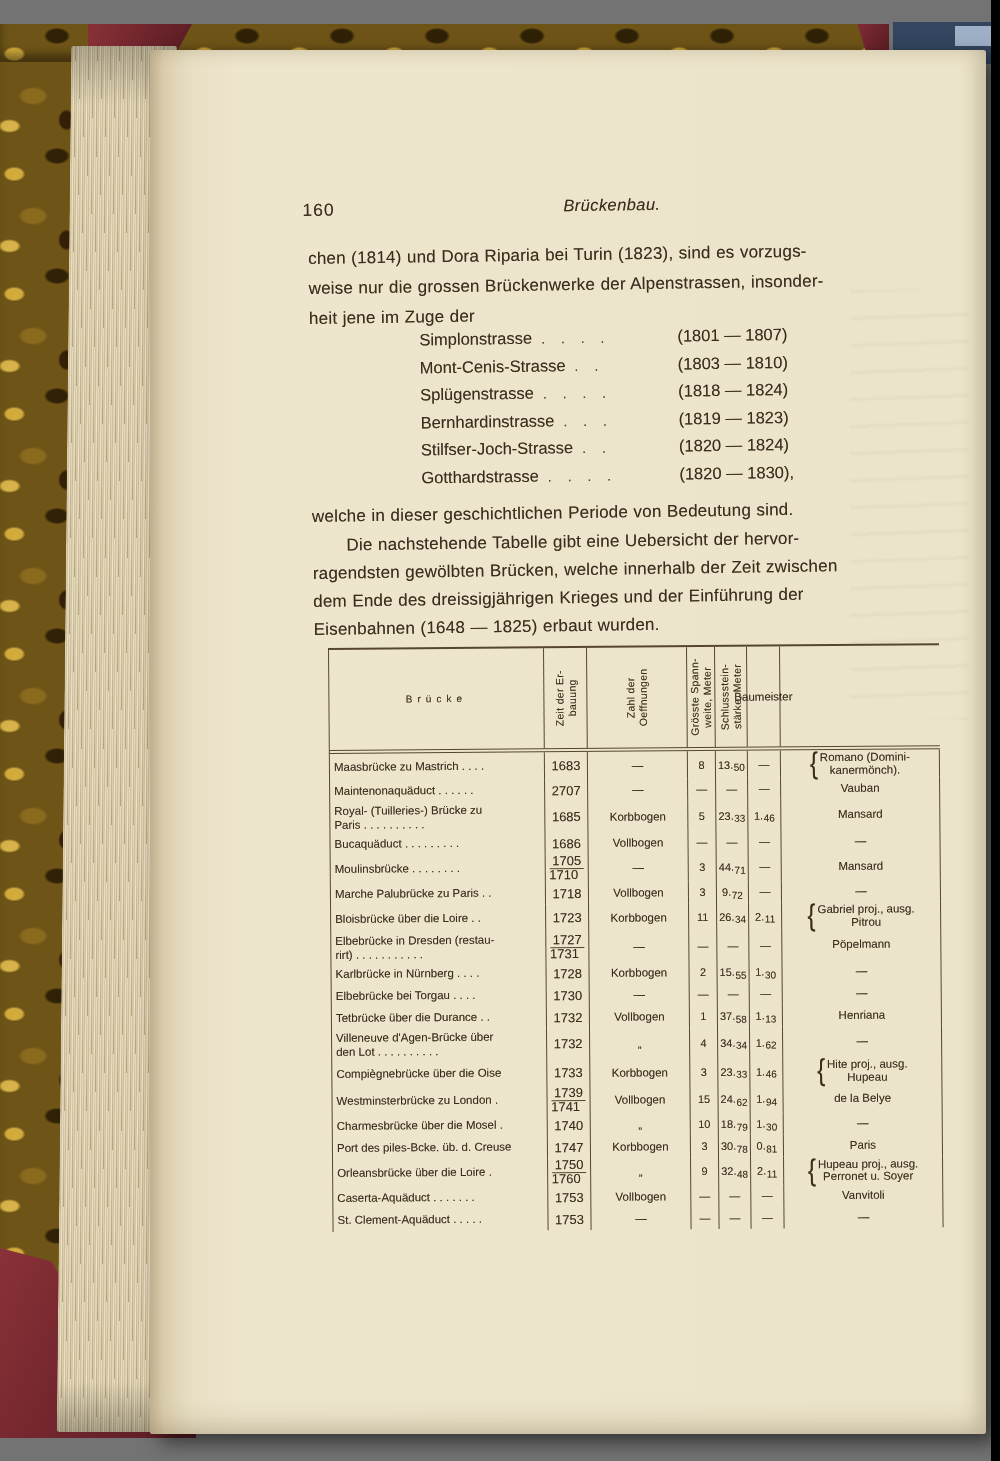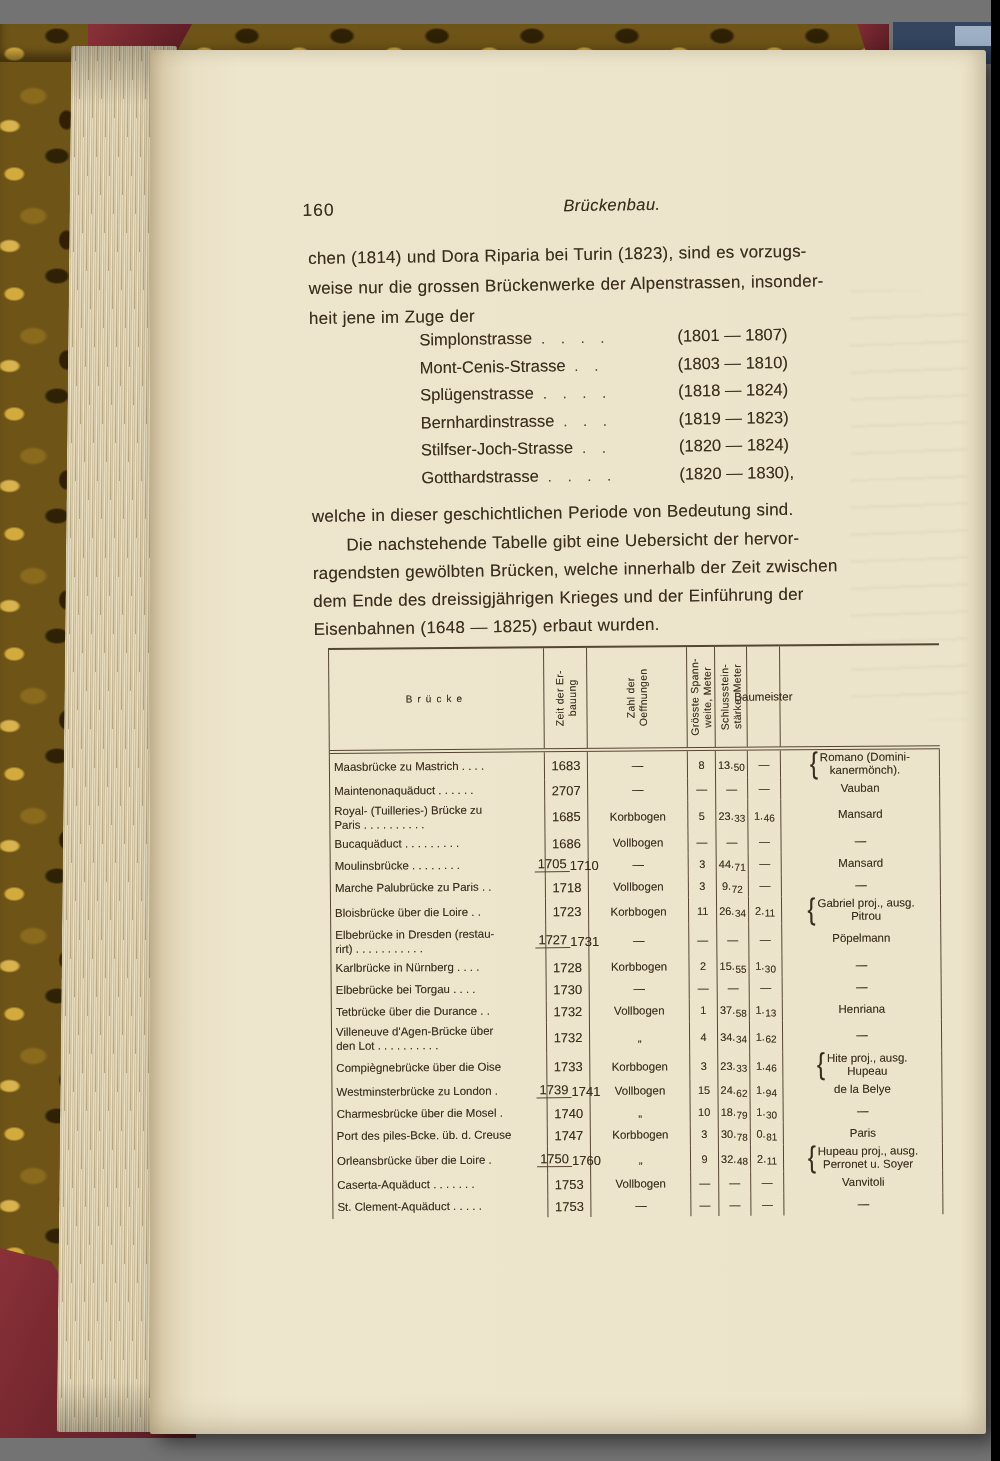--- a/index.html
+++ b/index.html
@@ -80,21 +80,21 @@
   .dblrule{height:4px;border-top:1px solid var(--line);border-bottom:1px solid var(--line);box-sizing:border-box;}
   .td{border-right:1px solid var(--line);font-size:12px;min-height:22px;display:flex;
       align-items:center;justify-content:center;padding:1px 2px;box-sizing:border-box;color:var(--ink);}
   .td.name{justify-content:flex-start;text-align:left;white-space:pre-line;
            padding:2px 2px 2px 4px;line-height:13.5px;font-size:11.5px;}
   .td.yr{font-size:13px;}
   .td.form{font-size:11.5px;}
   .td.num{font-size:11px;}
   .td.bm{white-space:pre-line;line-height:12.5px;font-size:11.5px;text-align:center;}
   .sub{font-size:10px;position:relative;top:3px;margin-left:.5px;}
-  .yfr{display:flex;flex-direction:row;align-items:flex-end;line-height:12px;}
+  .yfr{display:flex;flex-direction:column;align-items:flex-start;line-height:12px;}
   .yr-top{border-bottom:1px solid var(--line);padding:0 3px 1px;}
   .brace{font-size:24px;font-weight:400;margin-right:2px;transform:scaleY(1.25);color:var(--ink);}
 </style>
 </head>
 <body>
 
 <div class="scene">
   <div class="cover-left marble"></div>
   <div class="cover-top marble"></div>
   <div class="red-top red-leather"></div>

